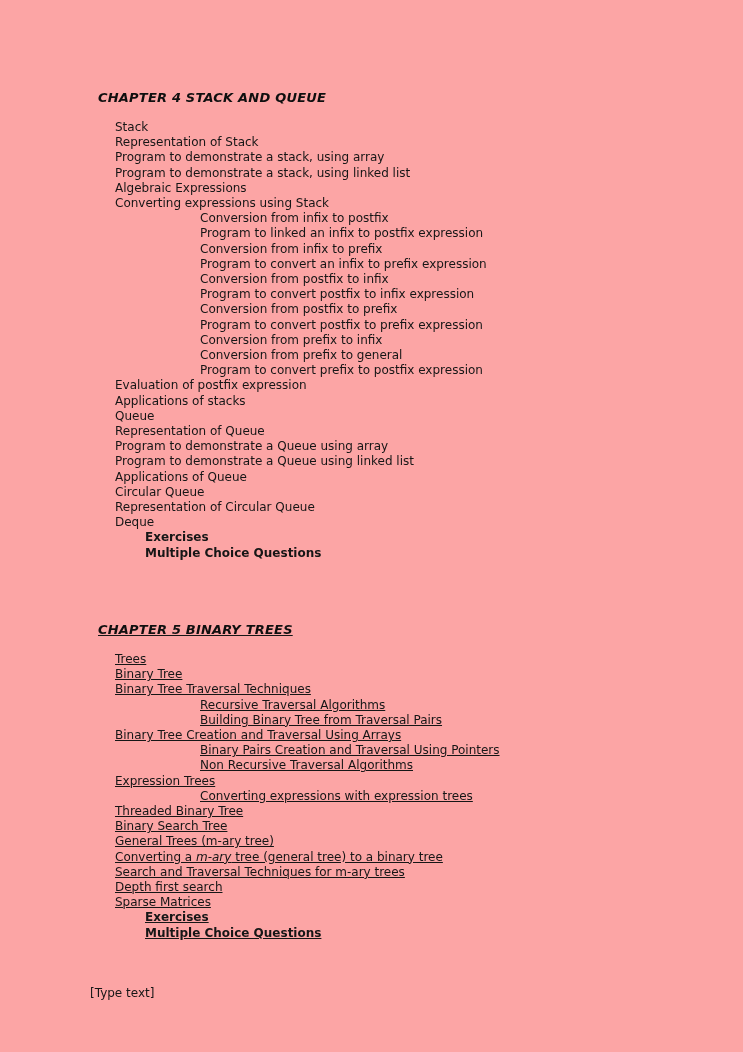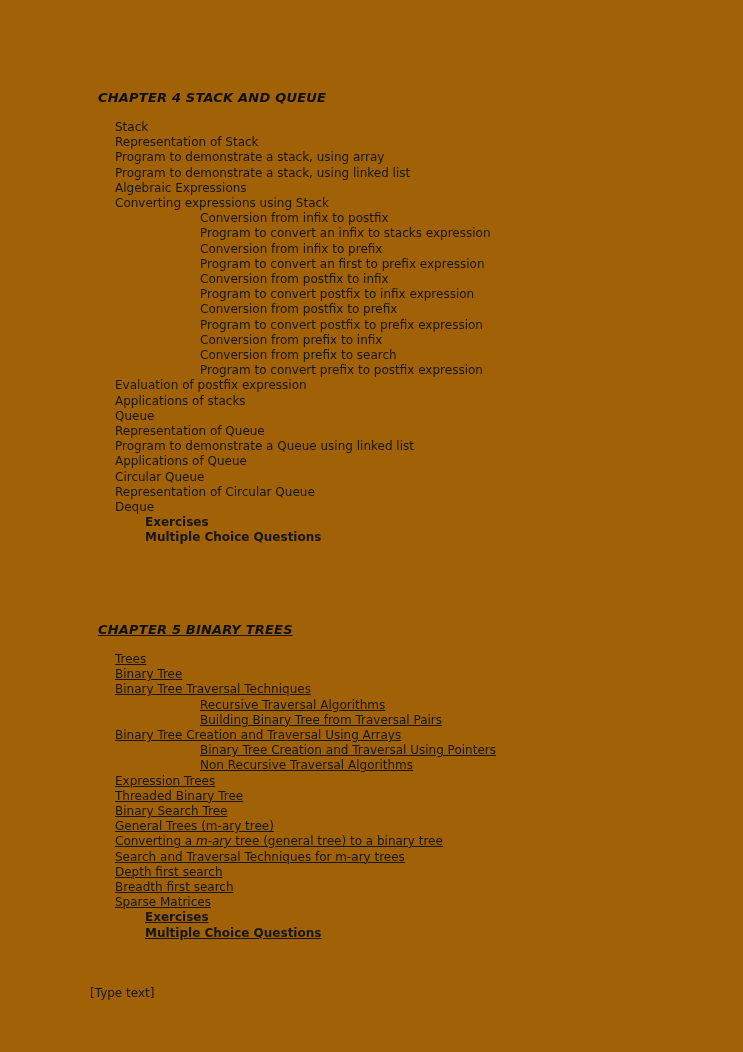--- a/index.html
+++ b/index.html
@@ -4,21 +4,21 @@
 <style>
   html, body {
     margin: 0;
     padding: 0;
     background: #ffffff;
   }
   .page {
     position: relative;
     width: 743px;
     height: 1052px;
-    background: #a16207;
+    background: #fca5a5;
     overflow: hidden;
     font-family: "DejaVu Sans", sans-serif;
     color: #161616;
   }
   .section {
     position: absolute;
     left: 0;
     right: 0;
   }
   .section-1 { top: 90px; }
@@ -63,63 +63,64 @@
   <section class="section section-1">
     <h1 class="chapter-title">CHAPTER 4 STACK AND QUEUE</h1>
     <div class="toc-list">
         <div class="line l1">Stack</div>
         <div class="line l1">Representation of Stack</div>
         <div class="line l1">Program to demonstrate a stack, using array</div>
         <div class="line l1">Program to demonstrate a stack, using linked list</div>
         <div class="line l1">Algebraic Expressions</div>
         <div class="line l1">Converting expressions using Stack</div>
         <div class="line l2">Conversion from infix to postfix</div>
-        <div class="line l2">Program to convert an infix to stacks expression</div>
+        <div class="line l2">Program to linked an infix to postfix expression</div>
         <div class="line l2">Conversion from infix to prefix</div>
-        <div class="line l2">Program to convert an first to prefix expression</div>
+        <div class="line l2">Program to convert an infix to prefix expression</div>
         <div class="line l2">Conversion from postfix to infix</div>
         <div class="line l2">Program to convert postfix to infix expression</div>
         <div class="line l2">Conversion from postfix to prefix</div>
         <div class="line l2">Program to convert postfix to prefix expression</div>
         <div class="line l2">Conversion from prefix to infix</div>
-        <div class="line l2">Conversion from prefix to search</div>
+        <div class="line l2">Conversion from prefix to general</div>
         <div class="line l2">Program to convert prefix to postfix expression</div>
         <div class="line l1">Evaluation of postfix expression</div>
         <div class="line l1">Applications of stacks</div>
         <div class="line l1">Queue</div>
         <div class="line l1">Representation of Queue</div>
+        <div class="line l1">Program to demonstrate a Queue using array</div>
         <div class="line l1">Program to demonstrate a Queue using linked list</div>
         <div class="line l1">Applications of Queue</div>
         <div class="line l1">Circular Queue</div>
         <div class="line l1">Representation of Circular Queue</div>
         <div class="line l1">Deque</div>
         <div class="line ex bold">Exercises</div>
         <div class="line ex bold">Multiple Choice Questions</div>
       </div>
   </section>
 
   <section class="section section-2">
     <h1 class="chapter-title">CHAPTER 5 BINARY TREES</h1>
     <div class="toc-list">
         <div class="line l1">Trees</div>
         <div class="line l1">Binary Tree</div>
         <div class="line l1">Binary Tree Traversal Techniques</div>
         <div class="line l2">Recursive Traversal Algorithms</div>
         <div class="line l2">Building Binary Tree from Traversal Pairs</div>
         <div class="line l1">Binary Tree Creation and Traversal Using Arrays</div>
-        <div class="line l2">Binary Tree Creation and Traversal Using Pointers</div>
+        <div class="line l2">Binary Pairs Creation and Traversal Using Pointers</div>
         <div class="line l2">Non Recursive Traversal Algorithms</div>
         <div class="line l1">Expression Trees</div>
+        <div class="line l2">Converting expressions with expression trees</div>
         <div class="line l1">Threaded Binary Tree</div>
         <div class="line l1">Binary Search Tree</div>
         <div class="line l1">General Trees (m-ary tree)</div>
         <div class="line l1"><span>Converting a </span><span class="italic">m-ary</span><span> tree (general tree) to a binary tree</span></div>
         <div class="line l1">Search and Traversal Techniques for m-ary trees</div>
         <div class="line l1">Depth first search</div>
-        <div class="line l1">Breadth first search</div>
         <div class="line l1">Sparse Matrices</div>
         <div class="line ex bold">Exercises</div>
         <div class="line ex bold">Multiple Choice Questions</div>
       </div>
   </section>
 
   <div class="footer">[Type text]</div>
 
 </div>
 

